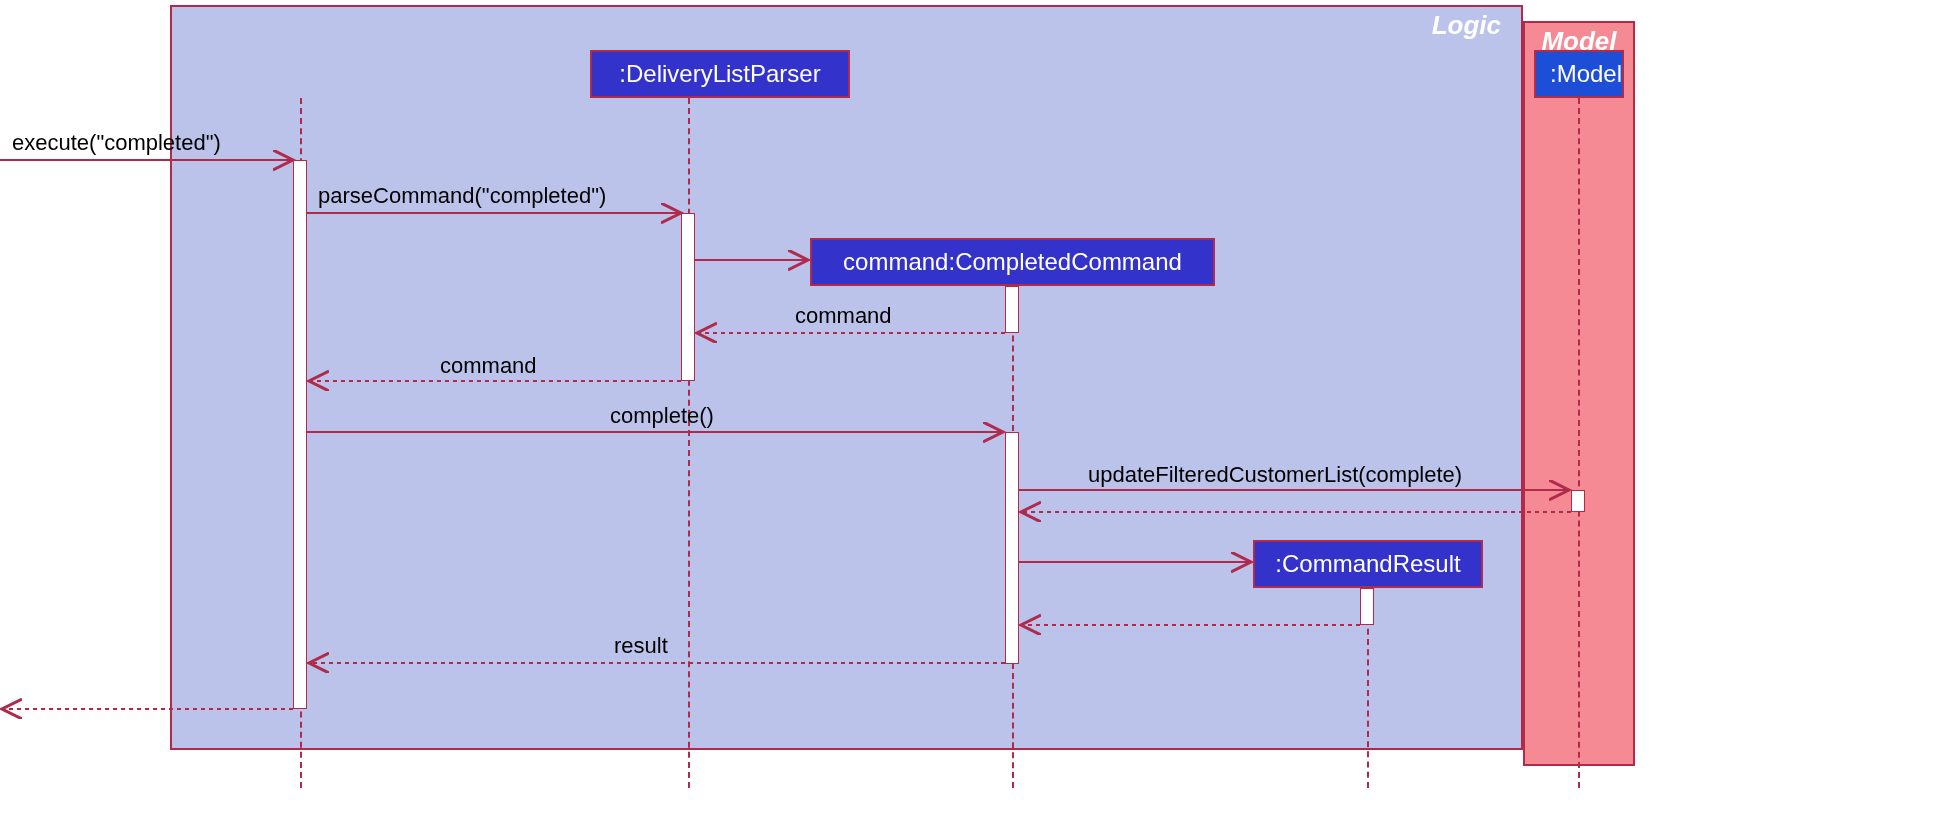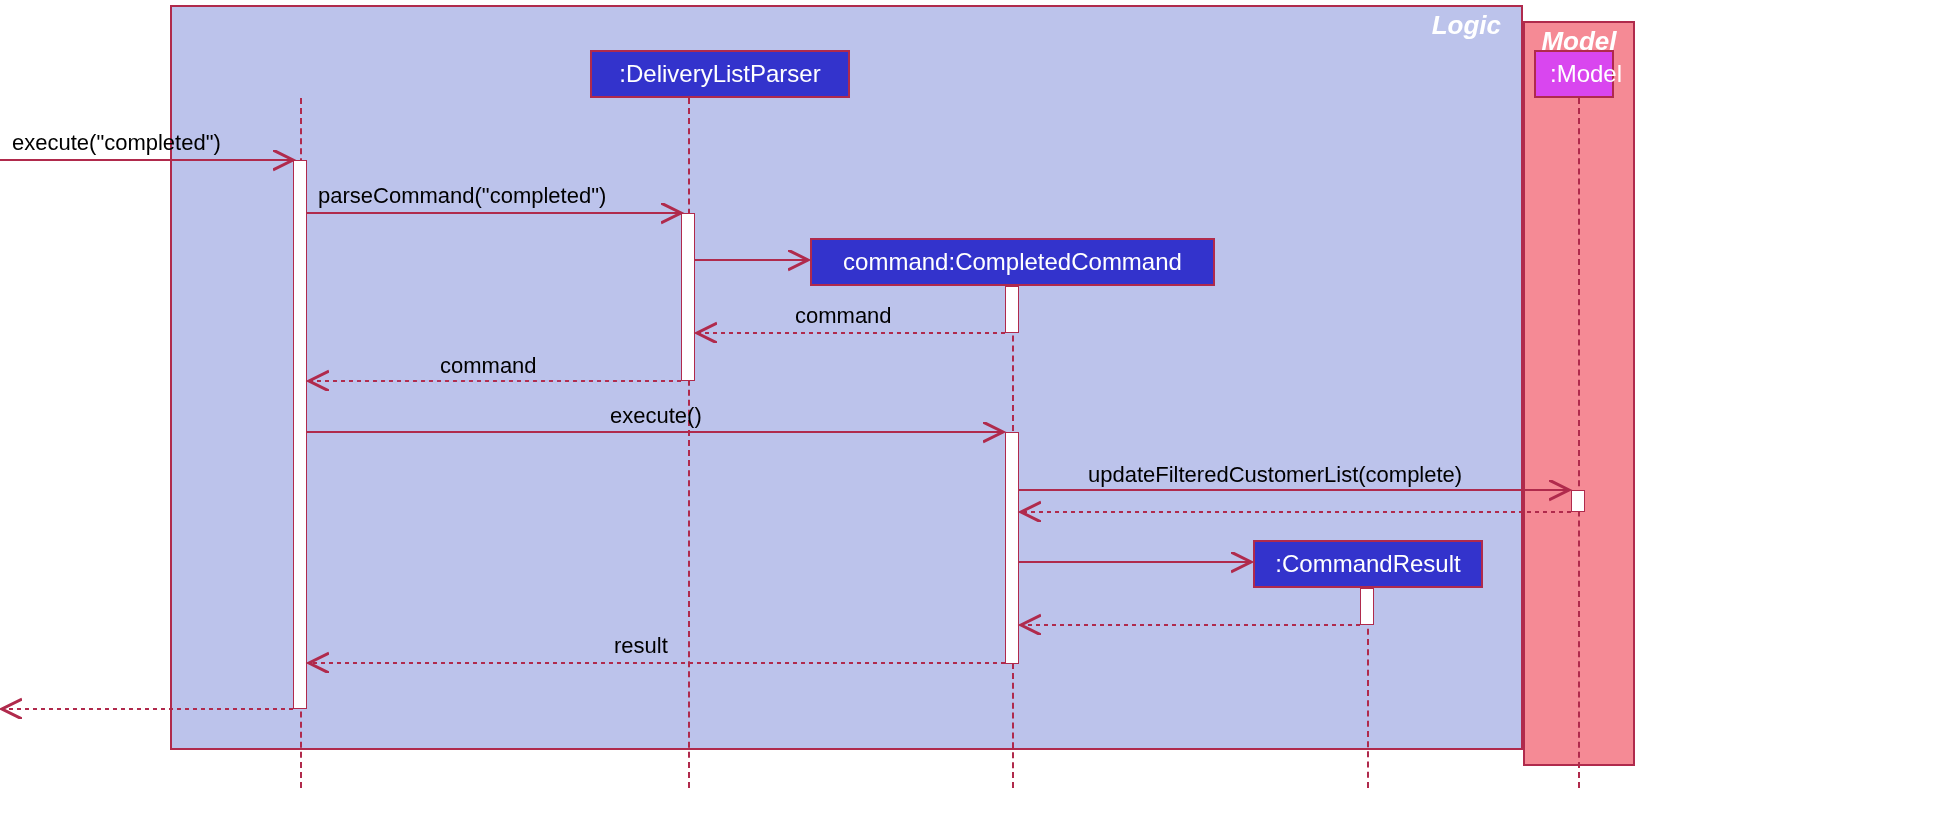--- a/index.html
+++ b/index.html
@@ -75,21 +75,21 @@
     <div class="region-label" style="left:0; right:0; text-align:center;">Model</div>
   </div>
 
 
   <div class="participant" style="left:559px; top:50px; width:260px; background:#3333cc; border-color:#b02a4c;margin-left:31px;">:DeliveryListParser</div>
 
   <div class="participant" style="left:1253px; top:540px; width:230px; background:#3333cc; border-color:#b02a4c;">:CommandResult</div>
 
   <div class="participant" style="left:810px; top:238px; width:405px; background:#3333cc; border-color:#b02a4c;">command:CompletedCommand</div>
 
-  <div class="participant" style="left:1534px; top:50px; width:80px; background:#d946ef; border-color:#b02a4c;">:Model</div>
+  <div class="participant" style="left:1534px; top:50px; width:90px; background:#1d4ed8; border-color:#b02a4c;">:Model</div>
 
   <div class="lifeline" style="left:300px; top:98px; height:690px;"></div>
   <div class="lifeline" style="left:688px; top:98px; height:690px;"></div>
   <div class="lifeline" style="left:1012px; top:286px; height:502px;"></div>
   <div class="lifeline" style="left:1367px; top:588px; height:200px;"></div>
   <div class="lifeline" style="left:1578px; top:98px; height:690px;"></div>
 
   <div class="activation" style="left:293px; top:160px; height:549px;"></div>
   <div class="activation" style="left:681px; top:213px; height:168px;"></div>
   <div class="activation" style="left:1005px; top:286px; height:47px;"></div>
@@ -98,21 +98,21 @@
   <div class="activation" style="left:1571px; top:490px; height:22px;"></div>
 
   <div class="msg-label" style="left:12px; top:130px;">execute("completed")</div>
 
   <div class="msg-label" style="left:318px; top:183px;">parseCommand("completed")</div>
 
   <div class="msg-label" style="left:795px; top:303px;">command</div>
 
   <div class="msg-label" style="left:440px; top:353px;">command</div>
 
-  <div class="msg-label" style="left:610px; top:403px;">execute()</div>
+  <div class="msg-label" style="left:610px; top:403px;">complete()</div>
 
   <div class="msg-label" style="left:1088px; top:462px;">updateFilteredCustomerList(complete)</div>
 
   <div class="msg-label" style="left:614px; top:633px;text-align:right;">result</div>
 
   <svg class="arrows">
     <defs>
       <marker id="arrow-solid" markerWidth="12" markerHeight="12" refX="10" refY="5" orient="auto">
         <path d="M0,0 L10,5 L0,10" fill="none" stroke="#b02a4c" stroke-width="1.5"></path>
       </marker>

